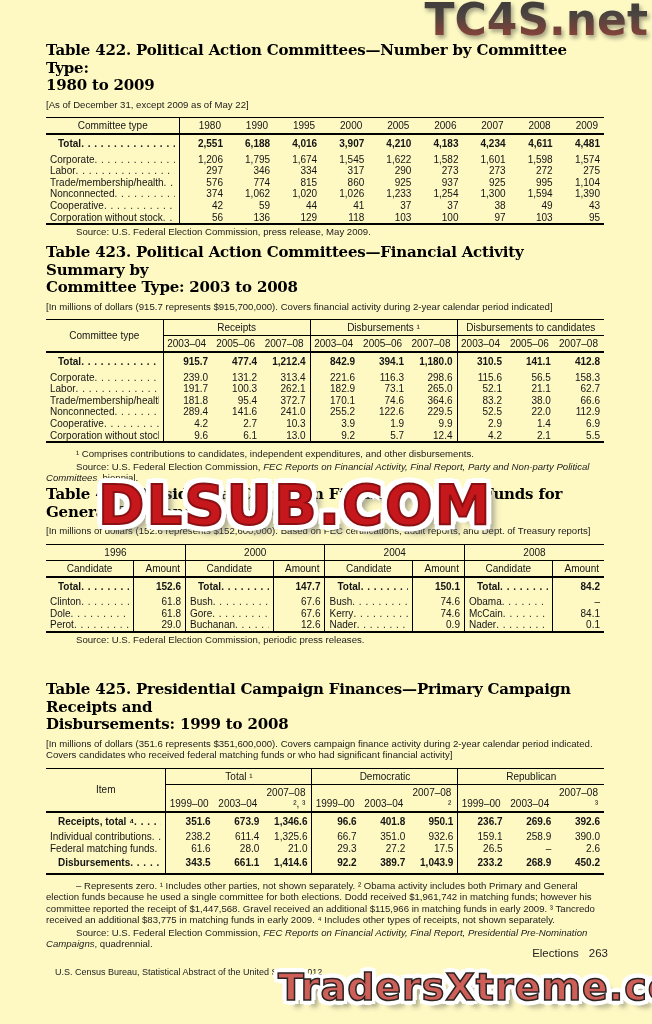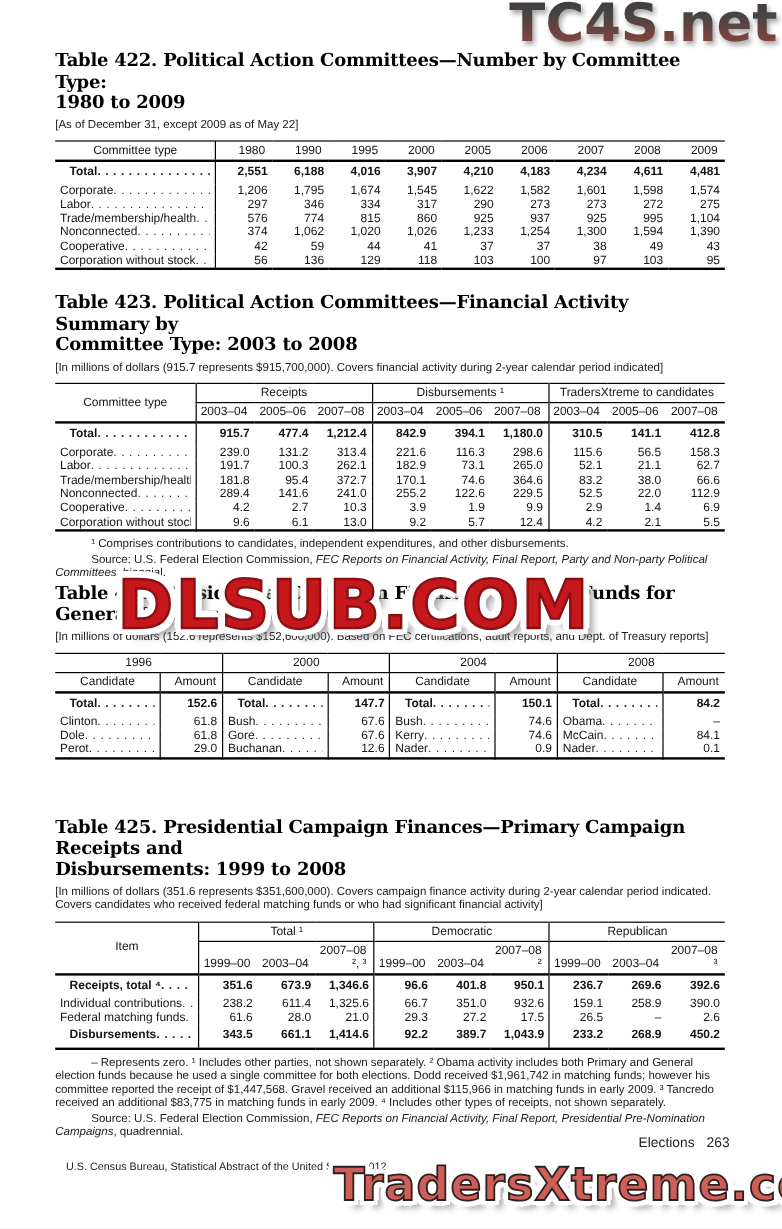--- a/index.html
+++ b/index.html
@@ -1,19 +1,19 @@
 <!DOCTYPE html>
 <html><head>
 <meta charset="utf-8">
 <style>
   * { margin:0; padding:0; box-sizing:border-box; }
   html,body { background:#e8e8e8; }
   .page {
     position:relative; width:652px; height:1024px; margin:0 auto;
-    background:#ffffff; overflow:hidden; color:#141414;
+    background:#fef9c3; overflow:hidden; color:#141414;
     font-family:"Liberation Sans", sans-serif;
   }
   .sec { position:absolute; left:46px; width:558px; }
   .title {
     font-family:"DejaVu Serif", serif; font-weight:bold;
     font-size:15px; line-height:17.5px; color:#000;
     white-space:pre-line; letter-spacing:-0.2px; margin-bottom:4px;
   }
   .note { font-size:9.6px; line-height:11.5px; color:#1a1a1a; margin-bottom:7px; }
   .fnote, .src { font-size:9.6px; line-height:11.5px; color:#1a1a1a; text-indent:30px; }
@@ -229,20 +229,21 @@
             <td class="num">129</td>
             <td class="num">118</td>
             <td class="num">103</td>
             <td class="num">100</td>
             <td class="num">97</td>
             <td class="num">103</td>
             <td class="num">95</td>
           </tr>
         </tbody>
     </table>
+    <p class="src">Source: U.S. Federal Election Commission, press release, May 2009.</p>
   </section>
 
   <section class="sec" id="s423">
     <h2 class="title">Table 423. Political Action Committees—Financial Activity Summary by
 Committee Type: 2003 to 2008</h2>
     <div class="note">[In millions of dollars (915.7 represents $915,700,000). Covers financial activity during 2-year calendar period indicated]</div>
     <table id="t423">
       <colgroup id="t423-cols">
           <col style="width: 21%;">
           <col style="width: 8.77778%;">
@@ -253,21 +254,21 @@
           <col style="width: 8.77778%;">
           <col style="width: 8.77778%;">
           <col style="width: 8.77778%;">
           <col style="width: 8.77778%;">
         </colgroup>
       <thead id="t423-head">
           <tr>
             <th class="stub-h hb2" rowspan="2">Committee type</th>
             <th class="grp vl" colspan="3">Receipts</th>
             <th class="grp vl" colspan="3">Disbursements ¹</th>
-            <th class="grp vl" colspan="3">TradersXtreme to candidates</th>
+            <th class="grp vl" colspan="3">Disbursements to candidates</th>
           </tr>
           <tr>
             <th class="yr hb2 vl">2003–04</th>
             <th class="yr hb2">2005–06</th>
             <th class="yr hb2">2007–08</th>
             <th class="yr hb2 vl">2003–04</th>
             <th class="yr hb2">2005–06</th>
             <th class="yr hb2">2007–08</th>
             <th class="yr hb2 vl">2003–04</th>
             <th class="yr hb2">2005–06</th>
@@ -549,20 +550,21 @@
             <td class="cand vl">
               <div class="stubwrap">
                 <span class="lbl">Nader</span>
                 <span class="dots"></span>
               </div>
             </td>
             <td class="num vl">0.1</td>
           </tr>
         </tbody>
     </table>
+    <p class="src">Source: U.S. Federal Election Commission, periodic press releases.</p>
   </section>
 
   <div class="wm wm-mid">DLSUB.COM</div>
 
   <section class="sec" id="s425">
     <h2 class="title">Table 425. Presidential Campaign Finances—Primary Campaign Receipts and
 Disbursements: 1999 to 2008</h2>
     <div class="note">[In millions of dollars (351.6 represents $351,600,000). Covers campaign finance activity during 2-year calendar period indicated. Covers candidates who received federal matching funds or who had significant financial activity]</div>
     <table id="t425">
       <colgroup id="t425-cols">

